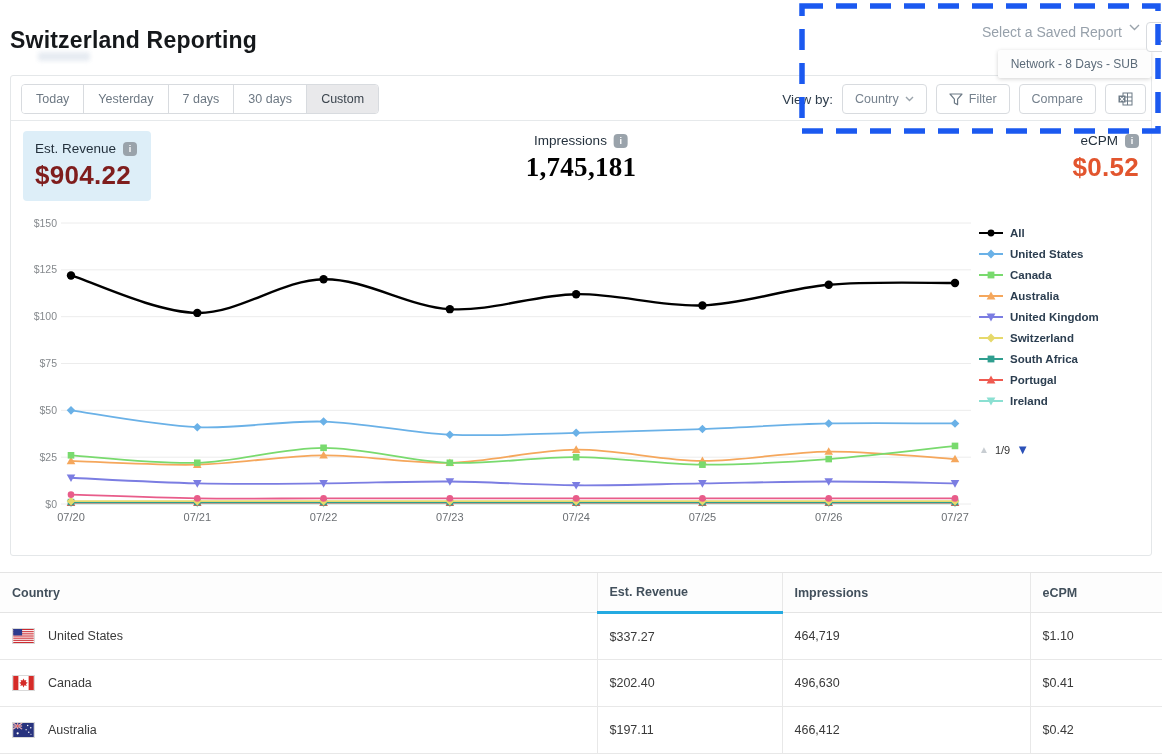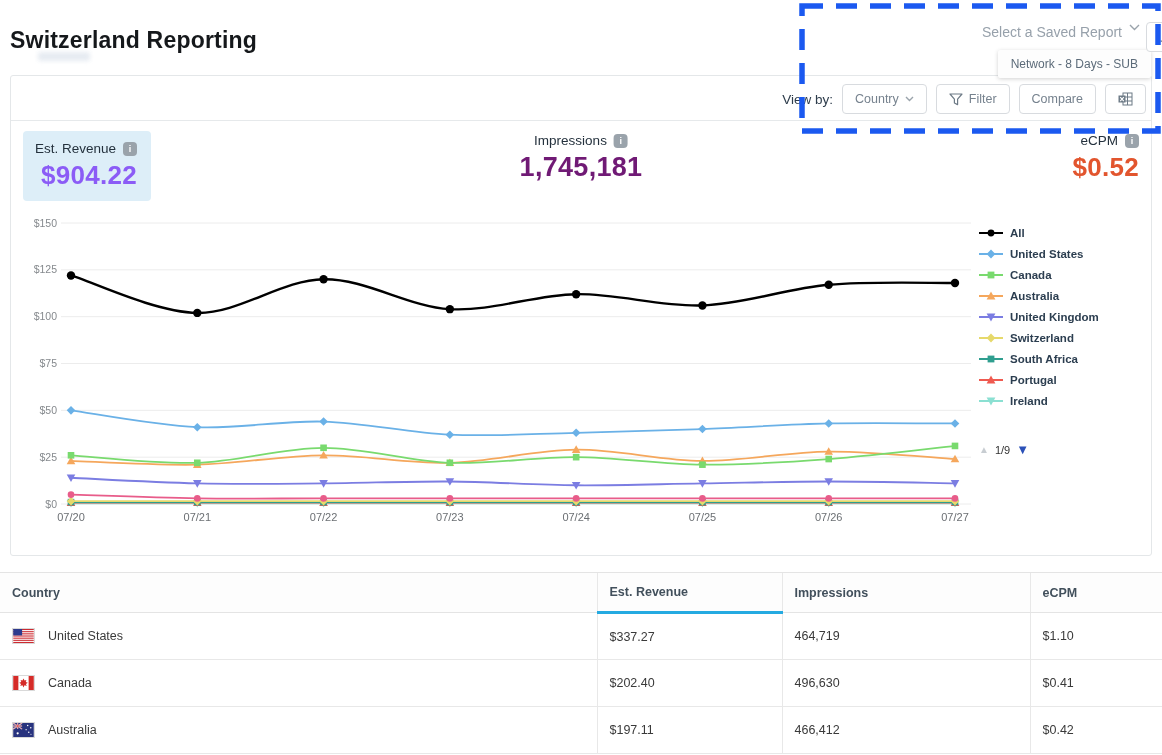--- a/index.html
+++ b/index.html
@@ -57,20 +57,27 @@
 </head>
 <body>
 
 <div class="page">
 
   <h1 class="page-title">Switzerland Reporting</h1>
   <div class="smudge"></div>
 
   <section class="card">
     <div class="card-toolbar">
+      <div class="tabs" id="date-tabs">
+          <div class="tab">Today</div>
+          <div class="tab">Yesterday</div>
+          <div class="tab">7 days</div>
+          <div class="tab">30 days</div>
+          <div class="tab active">Custom</div>
+        </div>
       <div class="toolbar-right">
         <span class="viewby-label">View by:</span>
         <button class="btn">
           <span>Country</span>
           <svg width="9" height="6" viewBox="0 0 9 6">
               <path d="M1 1 L4.5 4.5 L8 1" fill="none" stroke="#9aa3ab" stroke-width="1.4"></path>
             </svg>
         </button>
         <button class="btn">
           <svg width="14" height="13" viewBox="0 0 14 13">
@@ -92,28 +99,28 @@
           </svg>
         </button>
       </div>
     </div>
 
     <div class="metric-left">
       <span class="metric-label">
         <span>Est. Revenue</span>
         <span class="info-icon">i</span>
       </span>
-      <div class="metric-value" style="color: #8b5cf6; text-align: right;">$904.22</div>
+      <div class="metric-value" style="color: #7f1d1d;">$904.22</div>
     </div>
     <div class="metric-center">
       <span class="metric-label">
         <span>Impressions</span>
         <span class="info-icon">i</span>
       </span>
-      <div class="metric-value" style="color: #701a75;">1,745,181</div>
+      <div class="metric-value" style="color: #000000; font-family: Liberation Serif, serif;">1,745,181</div>
     </div>
     <div class="metric-right">
       <span class="metric-label">
         <span>eCPM</span>
         <span class="info-icon">i</span>
       </span>
       <div class="metric-value" style="color: rgb(226, 85, 46);">$0.52</div>
     </div>
 
     <svg class="chart-svg" id="chart" width="950" height="318">

